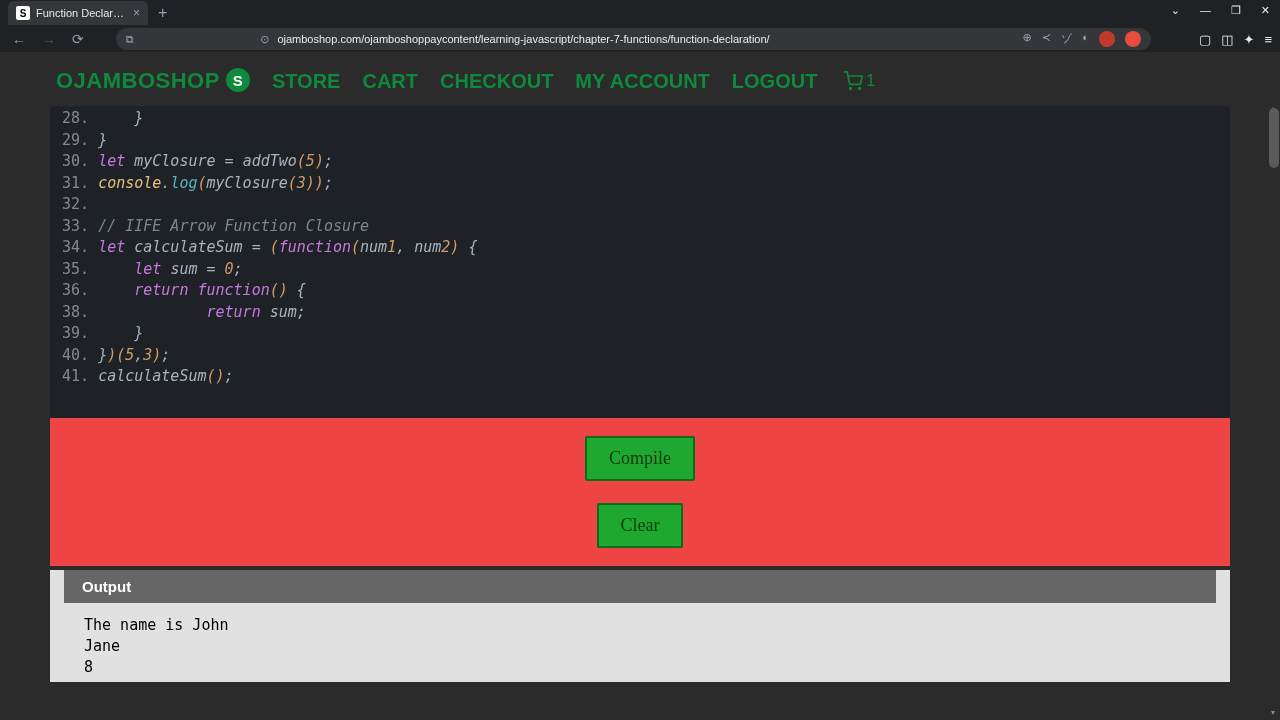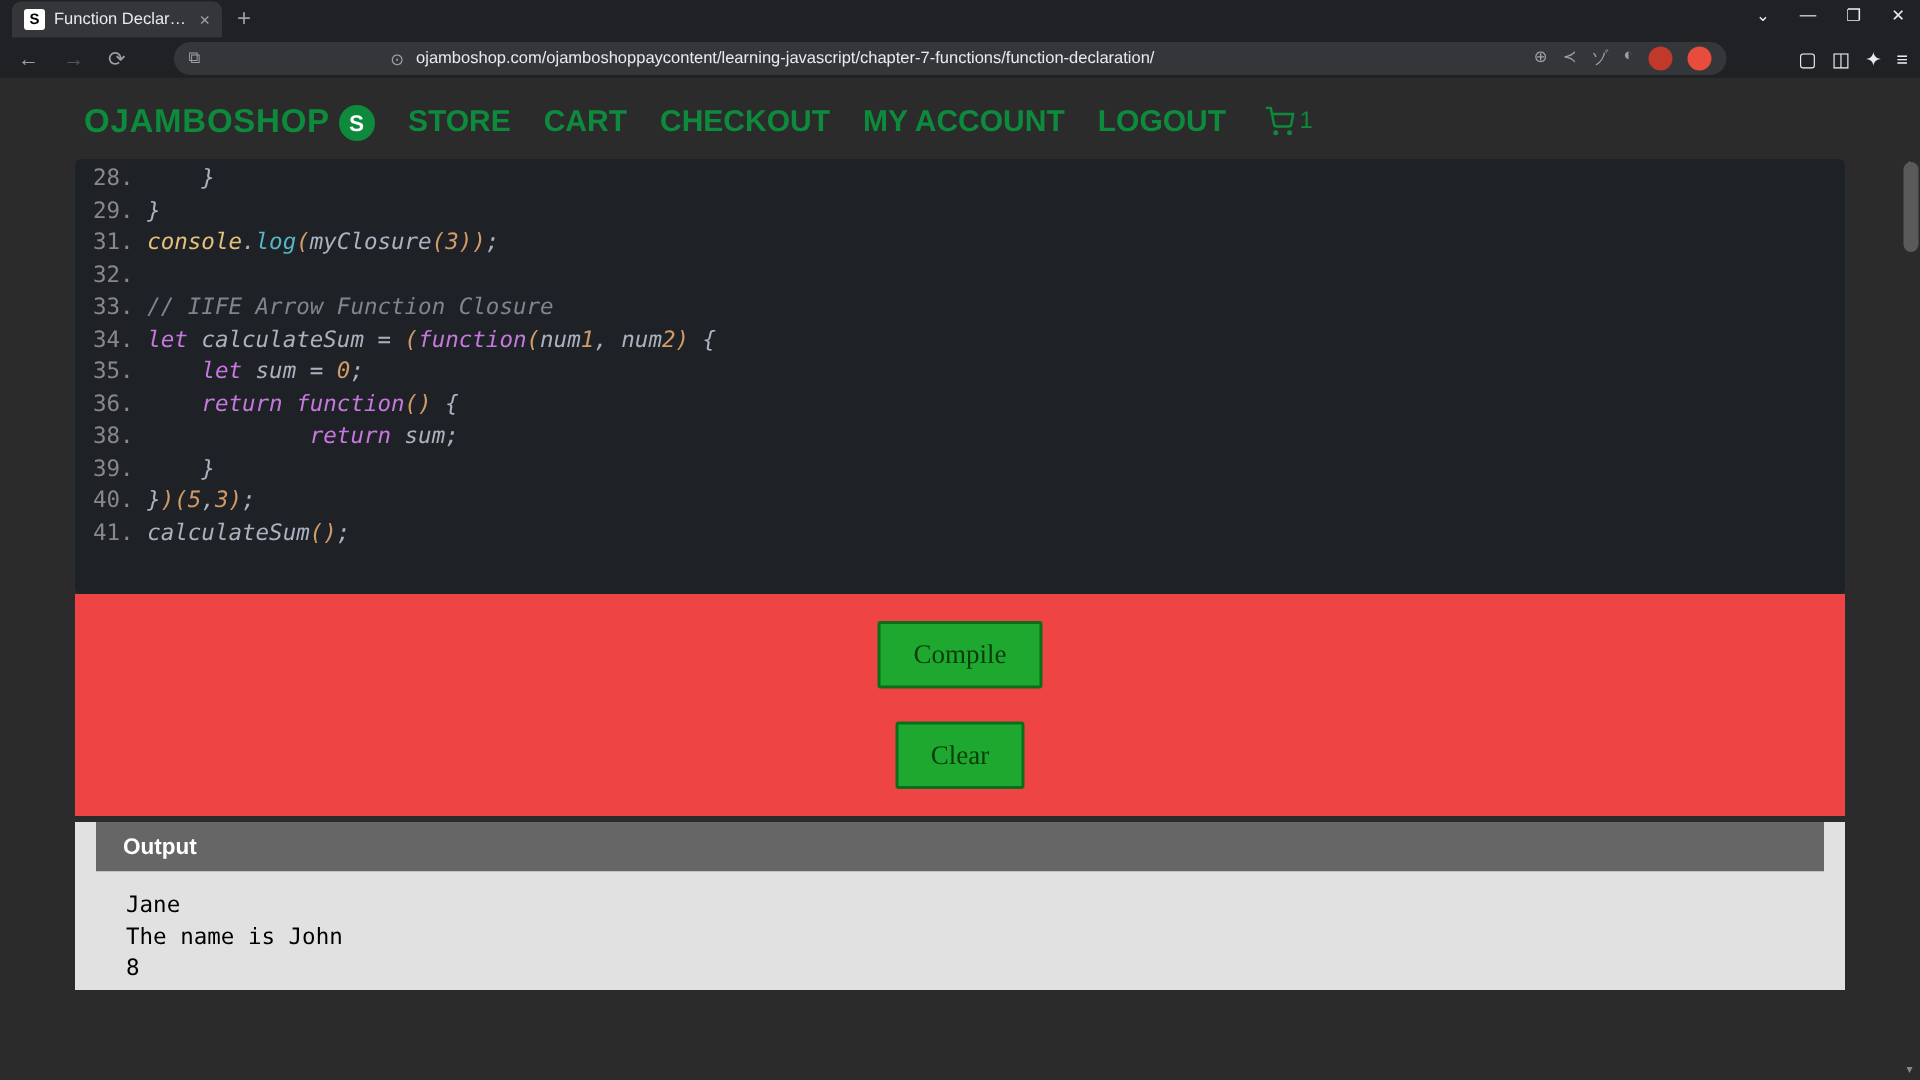--- a/index.html
+++ b/index.html
@@ -31,21 +31,21 @@
 
 
 .page { background: #2b2b2b; height: 668px; overflow-y: auto; position: relative; }
 .scrollbar-track { position: absolute; right: 0; top: 52px; width: 12px; height: 668px; background: #2b2b2b; }
 .scrollbar-thumb { position: absolute; right: 1px; top: 56px; width: 10px; height: 60px; background: #5a5a5a; border-radius: 5px; }
 .scroll-arrow { position: absolute; right: 2px; width: 10px; height: 10px; color: #888; font-size: 8px; text-align: center; }
 .scroll-arrow.up { top: 52px; }
 .scroll-arrow.down { bottom: 2px; }
 
 .site-header { height: 58px; display: flex; align-items: center; padding: 0 56px; gap: 22px; background: #2b2b2b; }
-.logo { color: #0d8a3c; font-weight: bold; font-size: 22px; letter-spacing: 0.5px; display: flex; align-items: flex-end; gap: 6px; }
+.logo { color: #0d8a3c; font-weight: bold; font-size: 22px; letter-spacing: 0.5px; display: flex; align-items: flex-start; gap: 6px; }
 .logo-badge { background: #0d8a3c; color: #fff; width: 24px; height: 24px; border-radius: 50%; display: flex; align-items: center; justify-content: center; font-size: 15px; font-weight: bold; }
 .nav-link { color: #0d8a3c; font-weight: bold; font-size: 20px; text-decoration: none; cursor: pointer; }
 .cart-icon { color: #0d8a3c; display: flex; align-items: center; gap: 3px; font-size: 18px; cursor: pointer; margin-left: 4px; }
 .cart-count { font-size: 16px; }
 
 .content-area { padding: 0 50px; }
 .code-block { background: #1e2227; border-radius: 4px; padding: 2px 12px 30px 12px; font-family: 'Consolas', 'Monaco', monospace; font-size: 15px; line-height: 21.5px; color: #abb2bf; font-style: italic; overflow: hidden; margin-top: -4px; }
 .code-line { white-space: pre; }
 .ln { color: #888; font-style: normal; }
 .kw { color: #c678dd; }
@@ -128,42 +128,43 @@
           <path d="M1 1h4l2.68 13.39a2 2 0 0 0 2 1.61h9.72a2 2 0 0 0 2-1.61L23 6H6"></path>
         </svg>
       <span class="cart-count">1</span>
     </div>
   </div>
 
   <div class="content-area">
     <div class="code-block" id="code-block">
         <div class="code-line"><span class="ln">28.</span>     <span class="brace">}</span></div>
         <div class="code-line"><span class="ln">29.</span> <span class="brace">}</span></div>
+        <div class="code-line"><span class="ln">30.</span> <span class="kw">let</span> <span class="id">myClosure</span> <span class="op">=</span> <span class="id">addTwo</span><span class="paren">(</span><span class="num">5</span><span class="paren">)</span>;</div>
         <div class="code-line"><span class="ln">31.</span> <span class="obj">console</span>.<span class="fn">log</span><span class="paren">(</span><span class="id">myClosure</span><span class="paren">(</span><span class="num">3</span><span class="paren">))</span>;</div>
         <div class="code-line"><span class="ln">32.</span> </div>
         <div class="code-line"><span class="ln">33.</span> <span class="cm">// IIFE Arrow Function Closure</span></div>
         <div class="code-line"><span class="ln">34.</span> <span class="kw">let</span> <span class="id">calculateSum</span> <span class="op">=</span> <span class="paren">(</span><span class="kw">function</span><span class="paren">(</span><span class="id">num</span><span class="num">1</span>, <span class="id">num</span><span class="num">2</span><span class="paren">)</span> <span class="brace">{</span></div>
         <div class="code-line"><span class="ln">35.</span>     <span class="kw">let</span> <span class="id">sum</span> <span class="op">=</span> <span class="num">0</span>;</div>
         <div class="code-line"><span class="ln">36.</span>     <span class="kw">return</span> <span class="kw">function</span><span class="paren">()</span> <span class="brace">{</span></div>
         <div class="code-line"><span class="ln">38.</span>             <span class="kw">return</span> <span class="id">sum</span>;</div>
         <div class="code-line"><span class="ln">39.</span>     <span class="brace">}</span></div>
         <div class="code-line"><span class="ln">40.</span> <span class="brace">}</span><span class="paren">)(</span><span class="num">5</span>,<span class="num">3</span><span class="paren">)</span>;</div>
         <div class="code-line"><span class="ln">41.</span> <span class="id">calculateSum</span><span class="paren">()</span>;</div>
       </div>
 
     <div class="button-area">
       <button class="btn">Compile</button>
       <button class="btn">Clear</button>
     </div>
 
     <div class="output-section">
       <div class="output-header">Output</div>
       <div class="output-body" id="output-body">
+          <div>The name is John</div>
           <div>Jane</div>
-          <div>The name is John</div>
           <div>8</div>
         </div>
     </div>
   </div>
 </div>
 
 <div class="scrollbar-track">
   <span class="scroll-arrow up">▴</span>
   <div class="scrollbar-thumb"></div>
   <span class="scroll-arrow down">▾</span>

